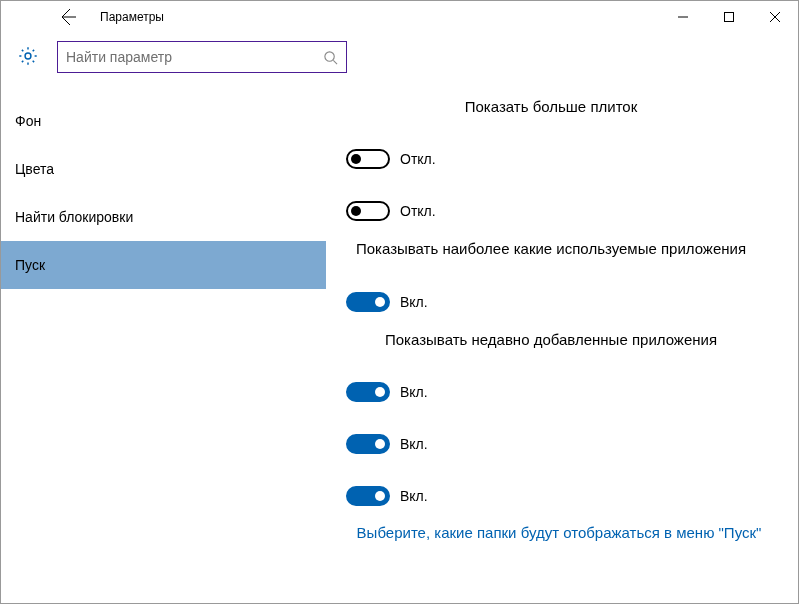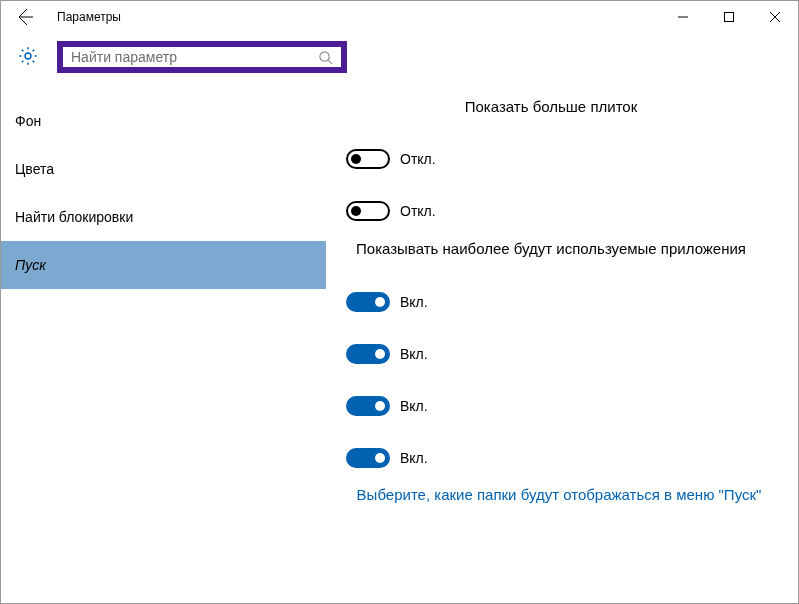--- a/index.html
+++ b/index.html
@@ -11,20 +11,21 @@
       width: 799px;
       height: 604px;
       overflow: hidden;
       border: 1px solid #999;
     }
     .titlebar {
       height: 32px;
       display: flex;
       align-items: center;
       background: #ffffff;
+      margin-left: 43px;
     }
     .titlebar-back {
       width: 48px;
       height: 32px;
       display: flex;
       align-items: center;
       justify-content: center;
       cursor: pointer;
     }
     .titlebar-title {
@@ -56,21 +57,21 @@
     }
     .page-title {
       font-size: 20px;
       font-weight: 600;
       flex: 1;
       letter-spacing: 0.3px;
     }
     .search-box {
       width: 290px;
       height: 32px;
-      border: 6px solid #4c1d95;
+      border: 1px solid #4c1d95;
       display: flex;
       align-items: center;
       padding: 0 8px;
       background: #fff;
     }
     .search-input {
       flex: 1;
       border: none;
       outline: none;
       font-size: 14px;
@@ -97,21 +98,20 @@
       display: flex;
       align-items: center;
       padding-left: 14px;
       font-size: 14px;
       cursor: pointer;
       color: #000;
     }
     .sidebar-item.active {
       background: #7da9d1;
       color: #000;
-      font-style: italic;
     }
     .content {
       flex: 1;
       padding: 6px 26px 16px 20px;
       overflow-y: auto;
       position: relative;
       text-align: center;
     }
     .setting-block {
       margin-bottom: 18px;
@@ -250,30 +250,31 @@
     <div class="setting-block">
       <div class="toggle-row">
         <div class="toggle off">
             <div class="knob"></div>
           </div>
         <span class="toggle-state">Откл.</span>
       </div>
     </div>
 
     <div class="setting-block">
-      <div class="setting-label">Показывать наиболее будут используемые приложения</div>
+      <div class="setting-label">Показывать наиболее какие используемые приложения</div>
       <div class="toggle-row">
         <div class="toggle on">
             <div class="knob"></div>
           </div>
         <span class="toggle-state">Вкл.</span>
       </div>
     </div>
 
     <div class="setting-block">
+      <div class="setting-label">Показывать недавно добавленные приложения</div>
       <div class="toggle-row">
         <div class="toggle on">
             <div class="knob"></div>
           </div>
         <span class="toggle-state">Вкл.</span>
       </div>
     </div>
 
     <div class="setting-block">
       <div class="toggle-row">

